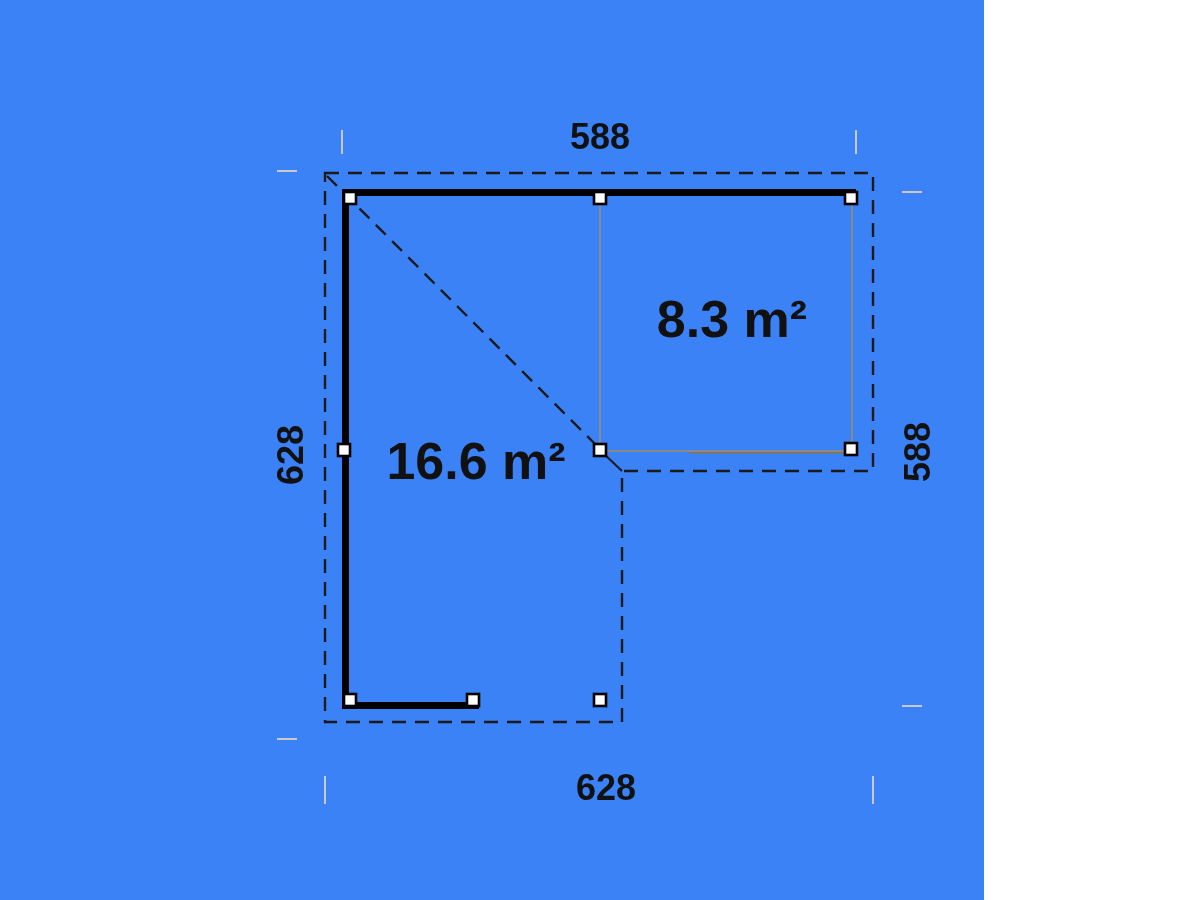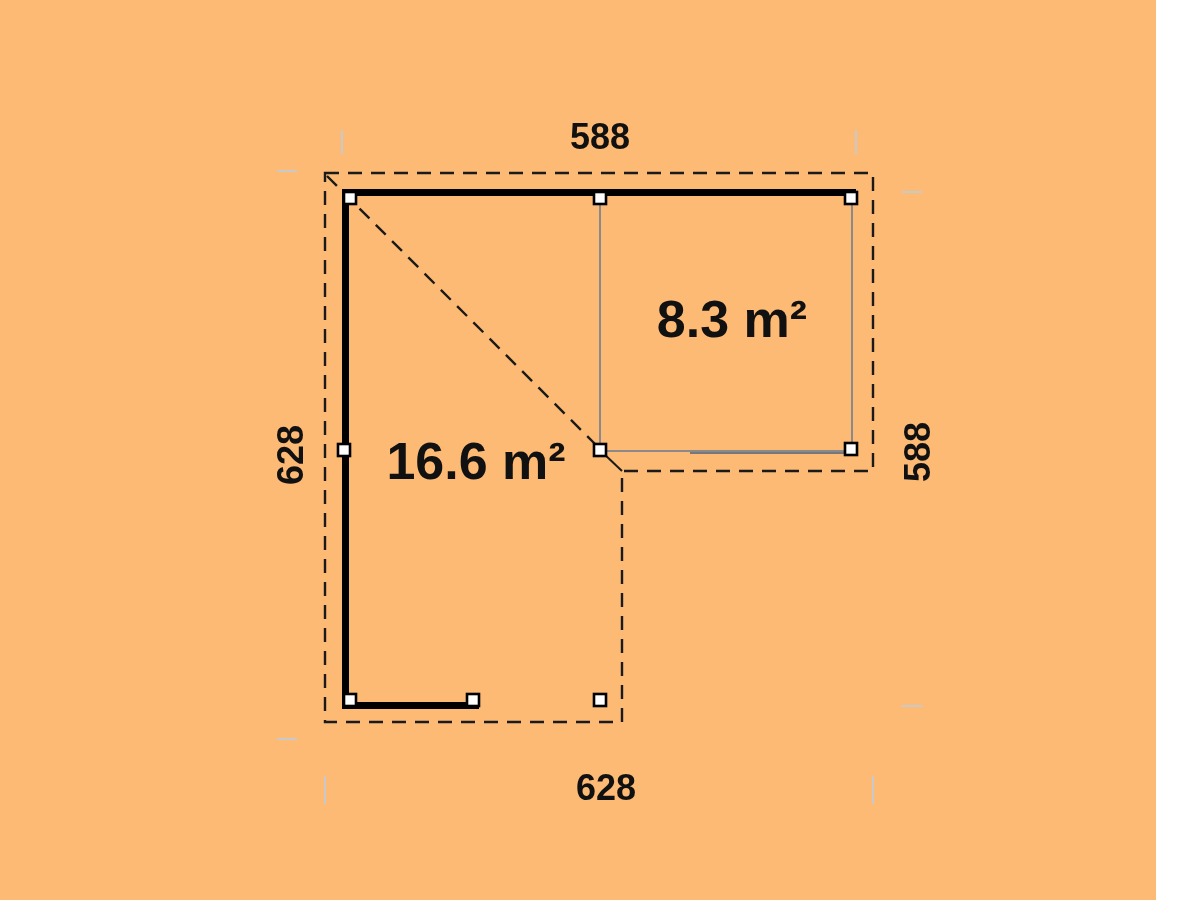--- a/index.html
+++ b/index.html
@@ -1,19 +1,19 @@
 <!DOCTYPE html>
 <html><head>
 <meta charset="utf-8">
 <style>
   html, body { margin: 0; padding: 0; background: #ffffff; }
   .page {
     position: relative;
-    width: 1156px; height: 900px;
-    background: #fdba74;
+    width: 984px; height: 900px;
+    background: #3b82f6;
     font-family: "Liberation Sans", sans-serif;
     overflow: hidden;
   }
   svg { display: block; }
   .dashed   { fill: none; stroke: #1a1a1a; stroke-width: 2.4; stroke-dasharray: 14 9; }
   .wall     { fill: none; stroke: #000000; stroke-width: 7; }
   .thinwall { stroke: #8a8a8a; stroke-width: 2; }
   .thinwall-dark { stroke: #777777; stroke-width: 2; }
   .connector { stroke: #1a1a1a; stroke-width: 2; }
   .tick     { stroke: #c9c9c9; stroke-width: 2; }

